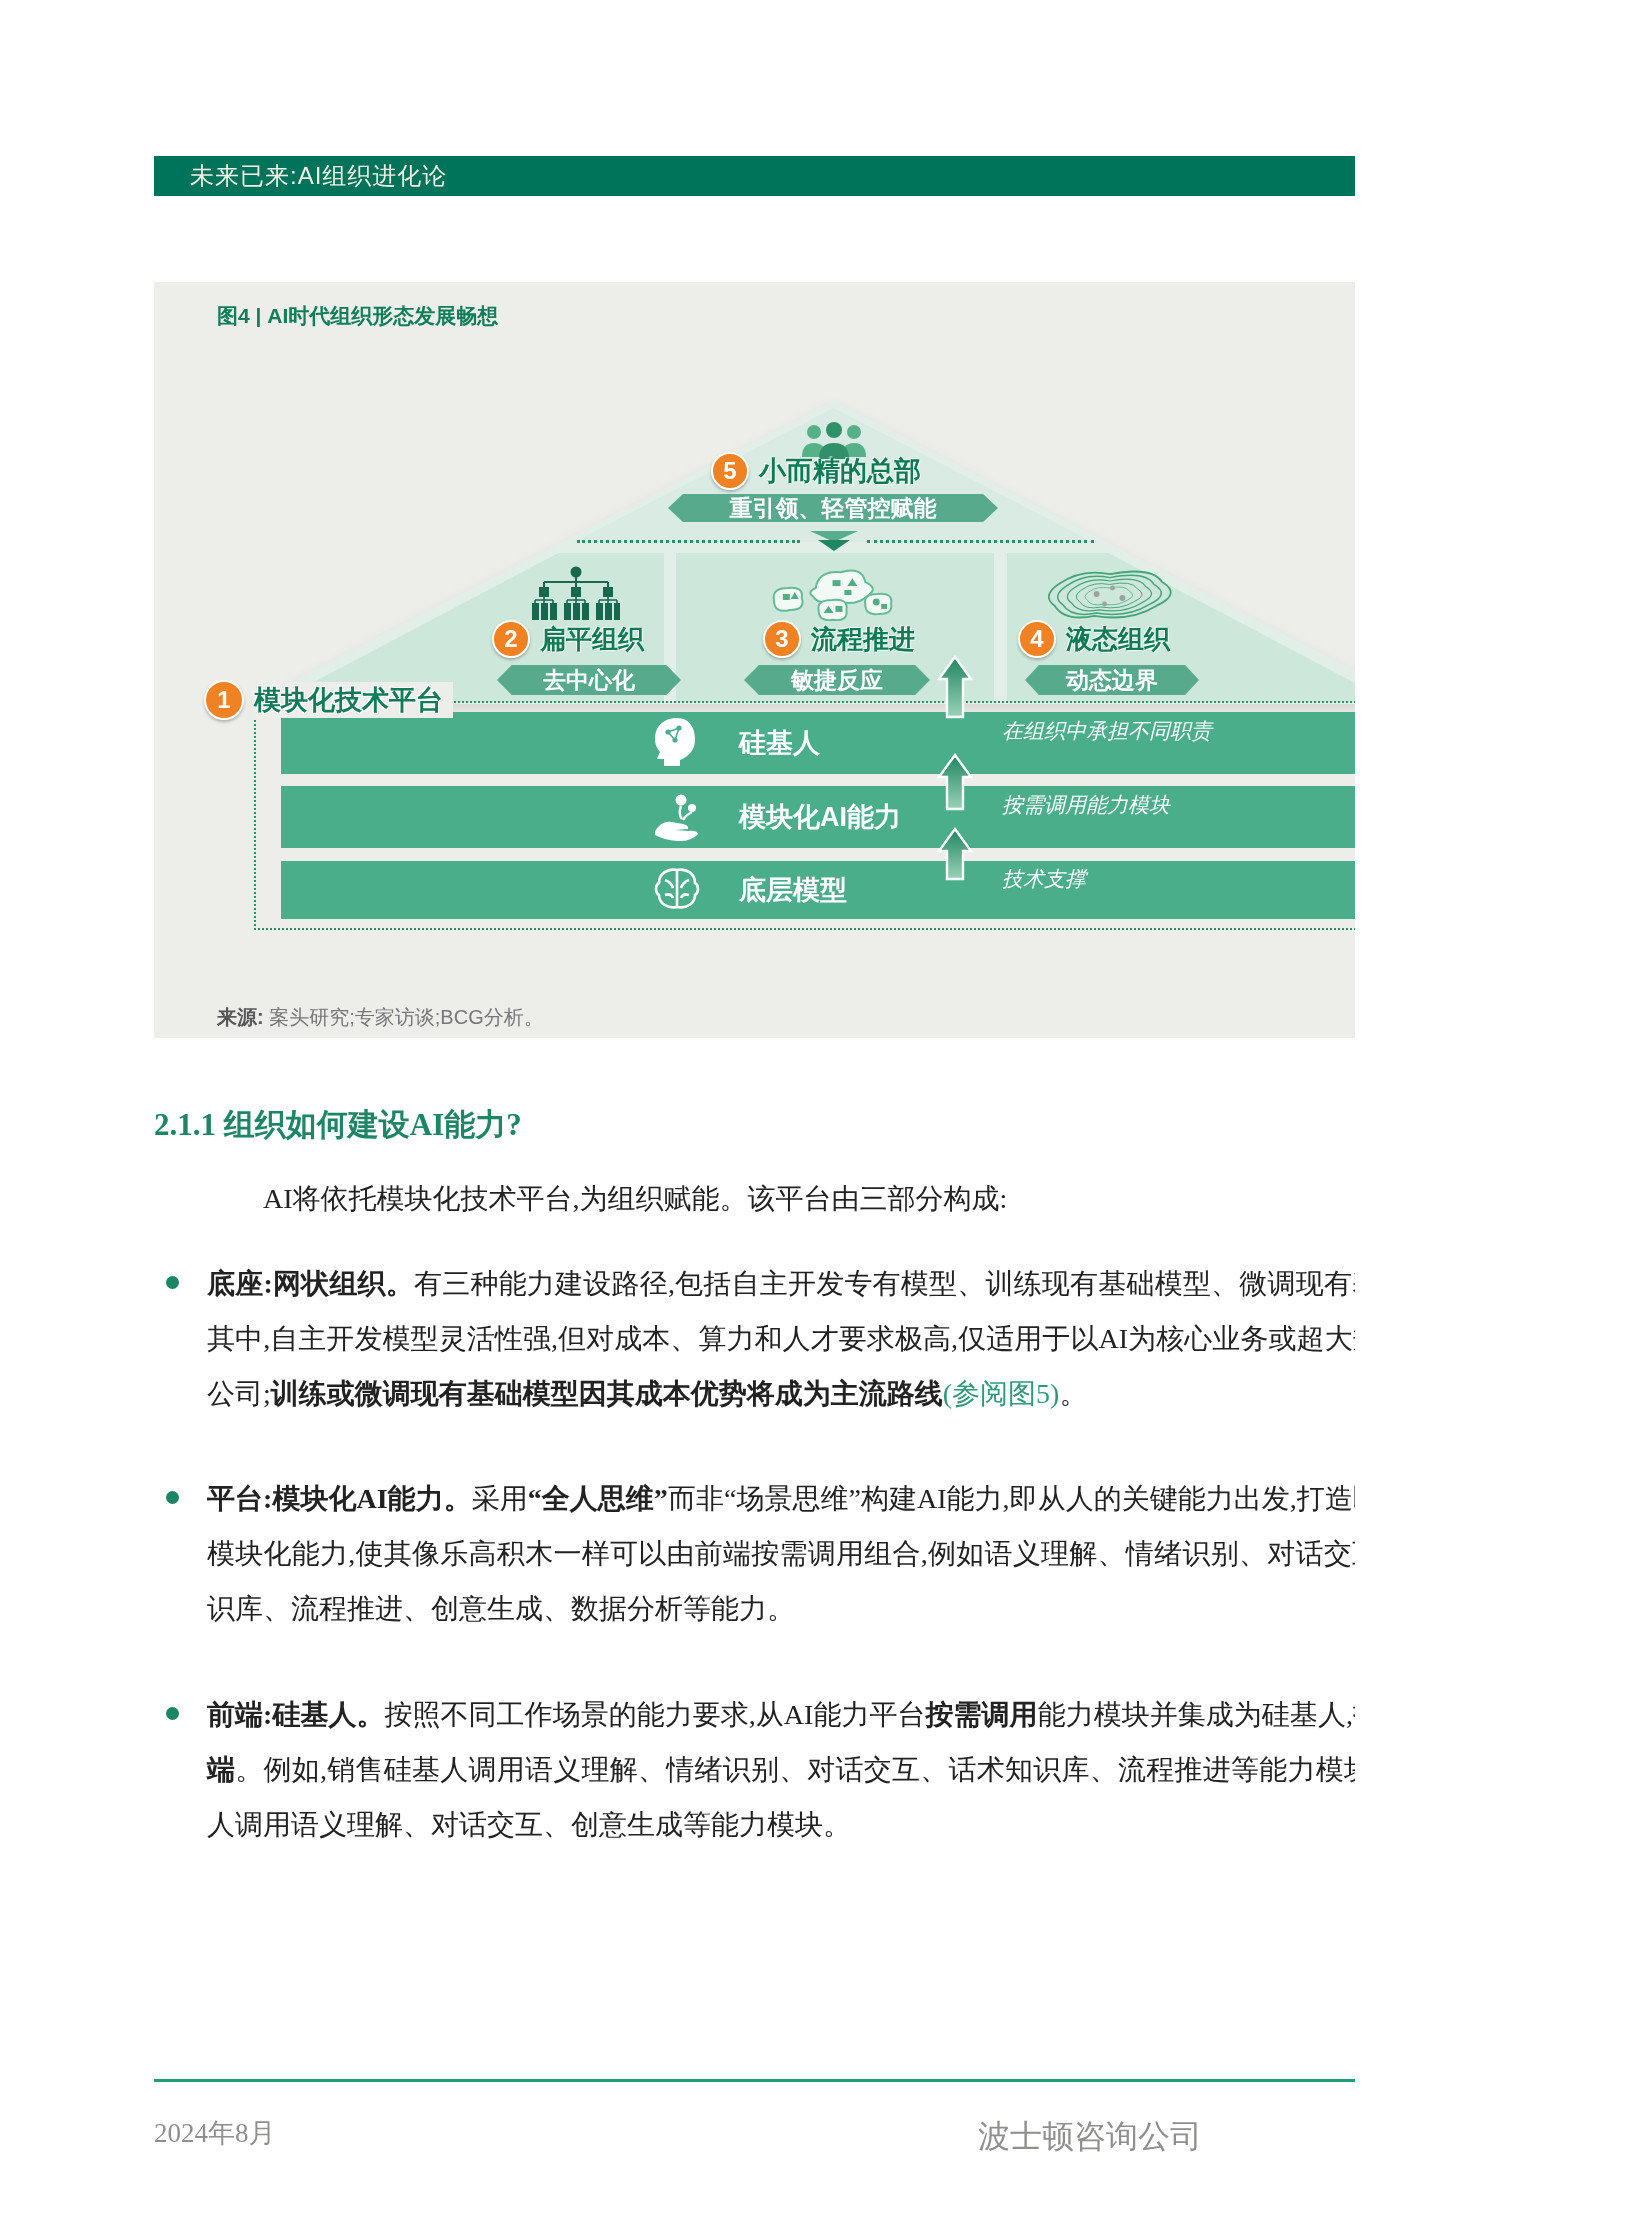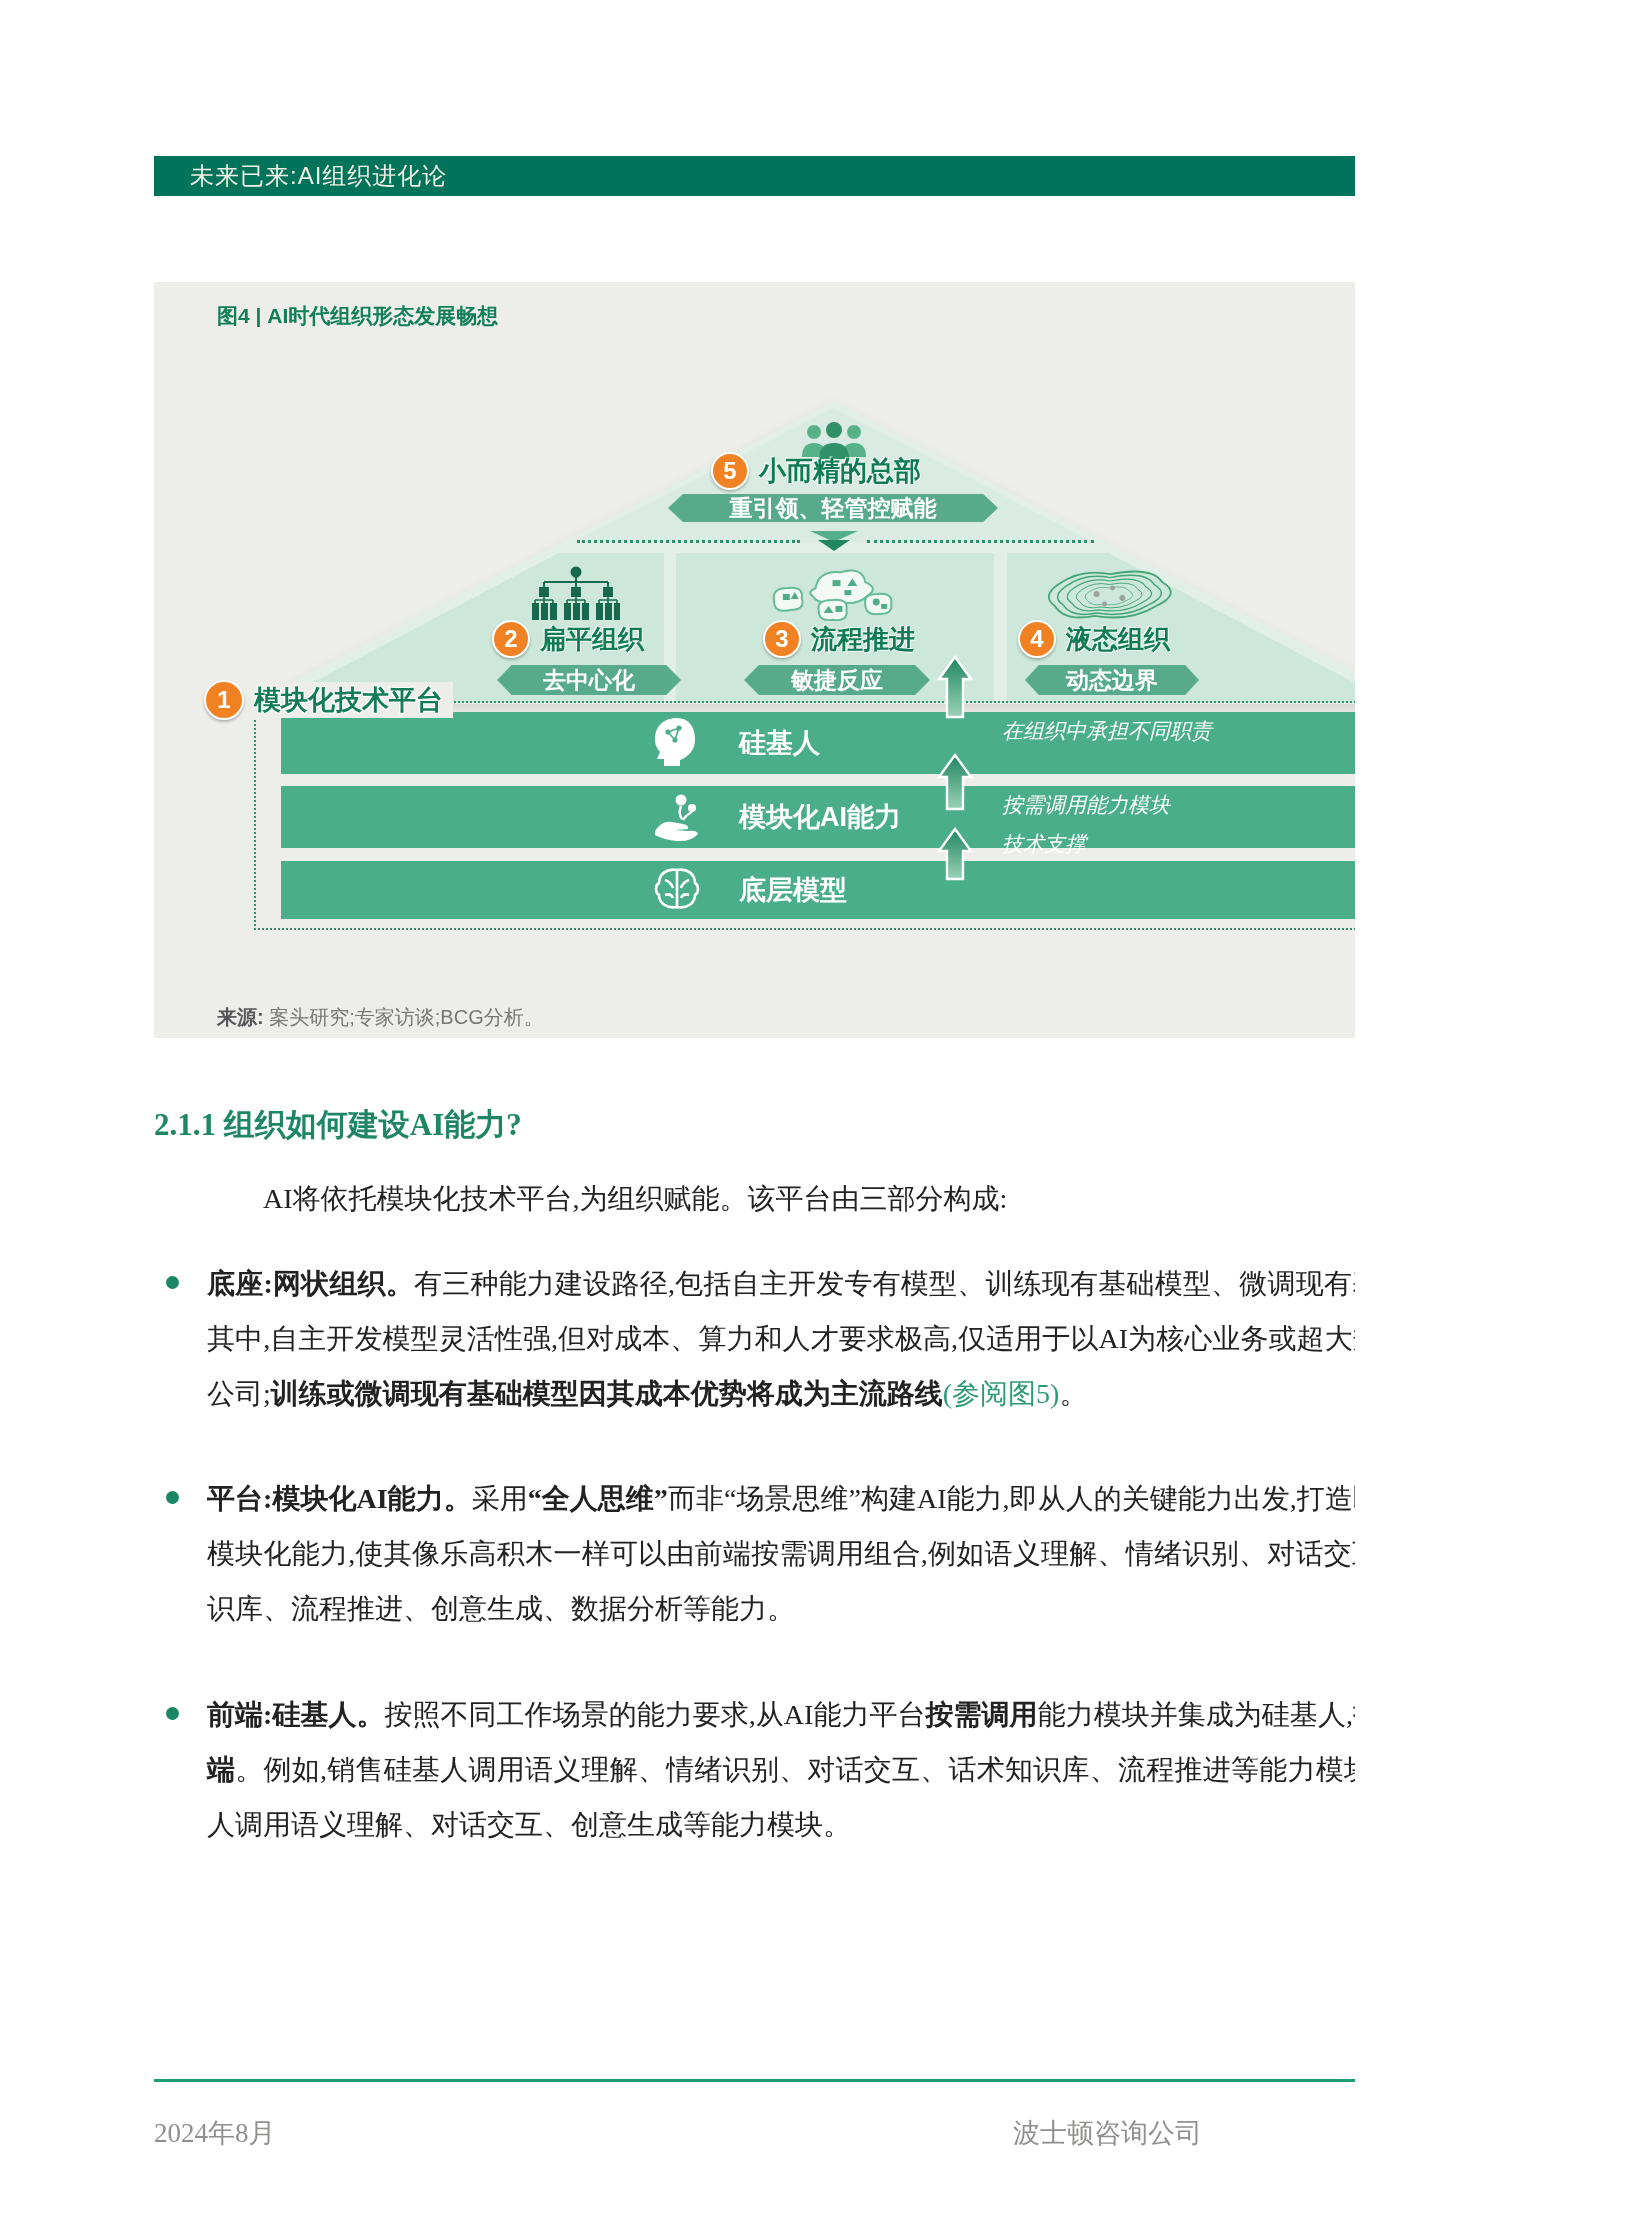--- a/index.html
+++ b/index.html
@@ -68,21 +68,21 @@
   .bullet-dot{position:absolute;left:12px;top:20px;width:13px;height:13px;border-radius:50%;background:#1C8565;}
   .bullet-text{margin-left:53px;width:1286px;font-size:28px;line-height:55px;color:#212221;
     font-family:"Liberation Serif",serif;text-align:justify;}
   .bullet-text .b{font-weight:bold;}
   .bullet-text .g{color:#2F9B75;}
 
   
   .footer-line{position:absolute;left:154px;top:2079px;width:1338px;height:3px;background:#1D9E76;}
   .footer-date{position:absolute;left:154px;top:2115px;font-size:27px;color:#8F8F8D;
     font-family:Liberation Serif, serif;}
-  .footer-company{position:absolute;right:153px;top:2115px;font-size:27px;color:#8F8F8D;
+  .footer-company{position:absolute;right:153px;top:2115px;font-size:32px;color:#8F8F8D;
     font-family:"Liberation Serif",serif;}
 </style>
 </head>
 <body>
 
 <div class="page">
 
   <div class="header-bar">
     <span class="header-title">未来已来:AI组织进化论</span>
     <span class="header-page">5</span>
@@ -244,21 +244,21 @@
     </svg>
     <svg class="up-arrow" style="top:471px;" width="36" height="58" viewBox="0 0 36 58">
       <path d="M18 2 L34 24 h-8 v32 h-16 v-32 h-8 Z" fill="url(#agrad)" stroke="#ffffff" stroke-width="2.4"></path>
     </svg>
     <svg class="up-arrow" style="top:545px;" width="36" height="54" viewBox="0 0 36 54">
       <path d="M18 2 L34 24 h-8 v28 h-16 v-28 h-8 Z" fill="url(#agrad)" stroke="#ffffff" stroke-width="2.4"></path>
     </svg>
 
     <span class="layer-note" style="top:435px;">在组织中承担不同职责</span>
     <span class="layer-note" style="top:509px;">按需调用能力模块</span>
-    <span class="layer-note" style="top:548px;">技术支撑</span>
+    <span class="layer-note" style="top:583px;">技术支撑</span>
 
     <div class="source-line">
       <b>来源:</b>
       <span>案头研究;专家访谈;BCG分析。</span>
     </div>
   </div>
 
   <div class="section-heading">2.1.1 组织如何建设AI能力?</div>
   <div class="intro-para">AI将依托模块化技术平台,为组织赋能。该平台由三部分构成:</div>
 

